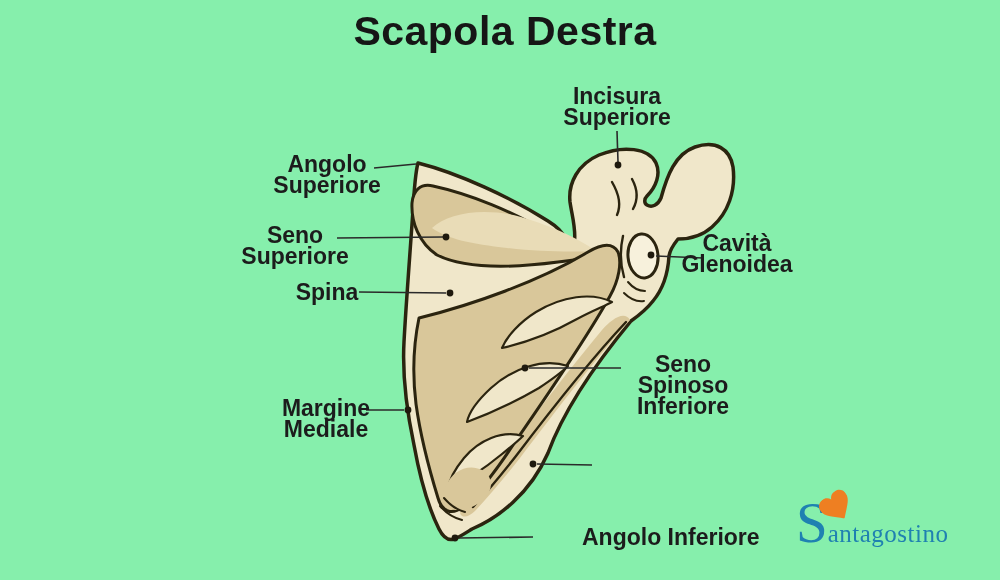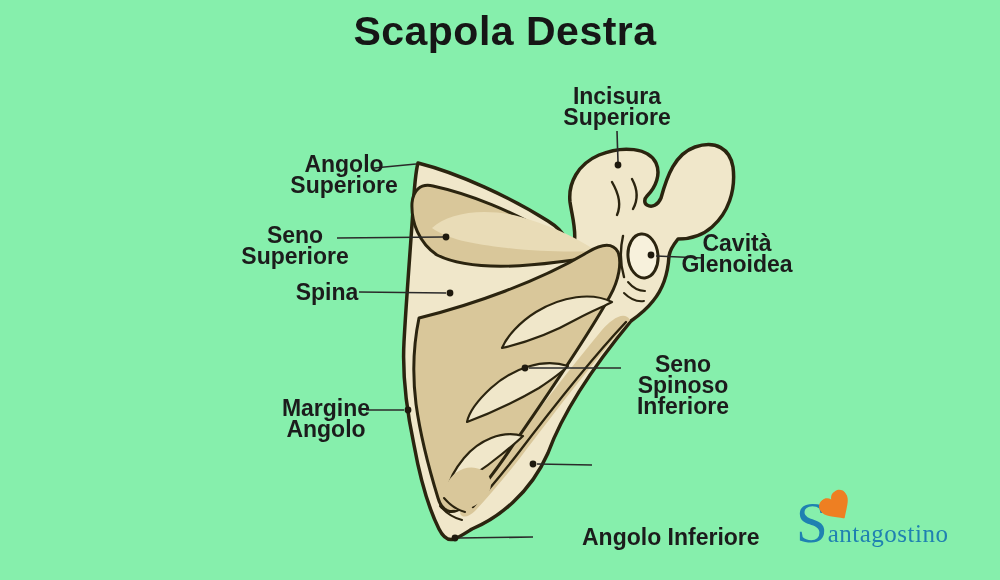--- a/index.html
+++ b/index.html
@@ -160,24 +160,24 @@
       <g>
         <line x1="533" y1="537" x2="459" y2="538"></line>
           <circle cx="455" cy="538" r="3.4" stroke="none"></circle>
       </g>
     </g>
   </svg>
 
   <div class="page-title">Scapola Destra</div>
 
   <div class="anno" style="left:562px;top:86px;width:110px;">Incisura Superiore</div>
-  <div class="anno" style="left:284px;top:154px;width:120px;">Angolo Superiore</div>
+  <div class="anno" style="left:267px;top:154px;width:120px;">Angolo Superiore</div>
   <div class="anno" style="left:235px;top:225px;width:120px;">Seno Superiore</div>
   <div class="anno" style="left:267px;top:282px;width:120px;">Spina</div>
-  <div class="anno" style="left:266px;top:398px;width:120px;">Margine Angolo</div>
+  <div class="anno" style="left:266px;top:398px;width:120px;">Margine Mediale</div>
   <div class="anno" style="left:677px;top:233px;width:120px;">Cavità Glenoidea</div>
   <div class="anno" style="left:618px;top:354px;width:130px;">Seno Spinoso Inferiore</div>
   <div class="anno nowrap" style="left:540px;top:527px;margin-left:42px;">Angolo Inferiore</div>
 
   <div class="logo">
     <div class="logo-row">
       <span class="logo-s">S</span>
         <span class="logo-rest">antagostino</span>
     </div>
     <svg class="logo-heart" viewBox="0 0 32 29">

